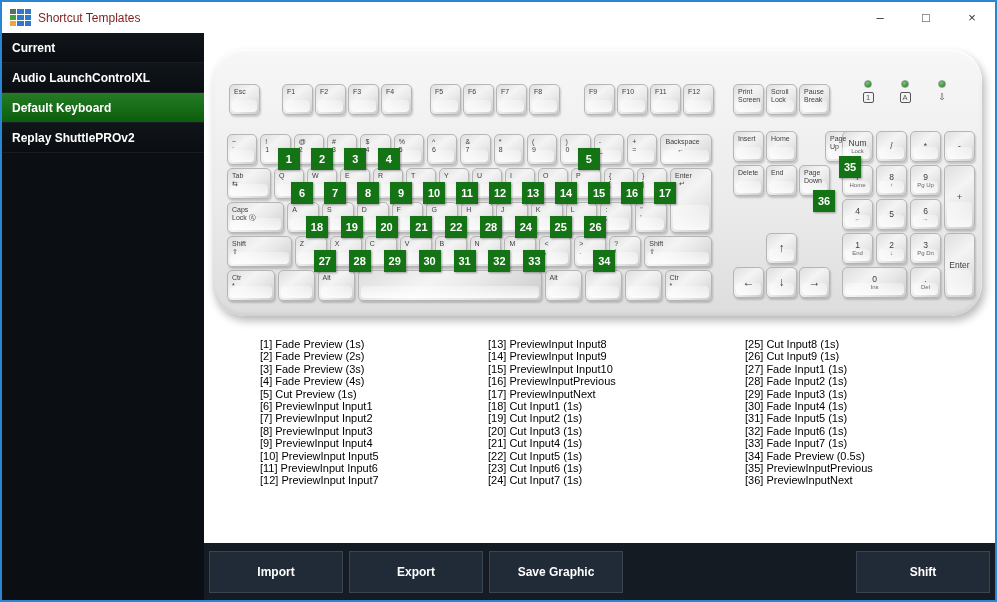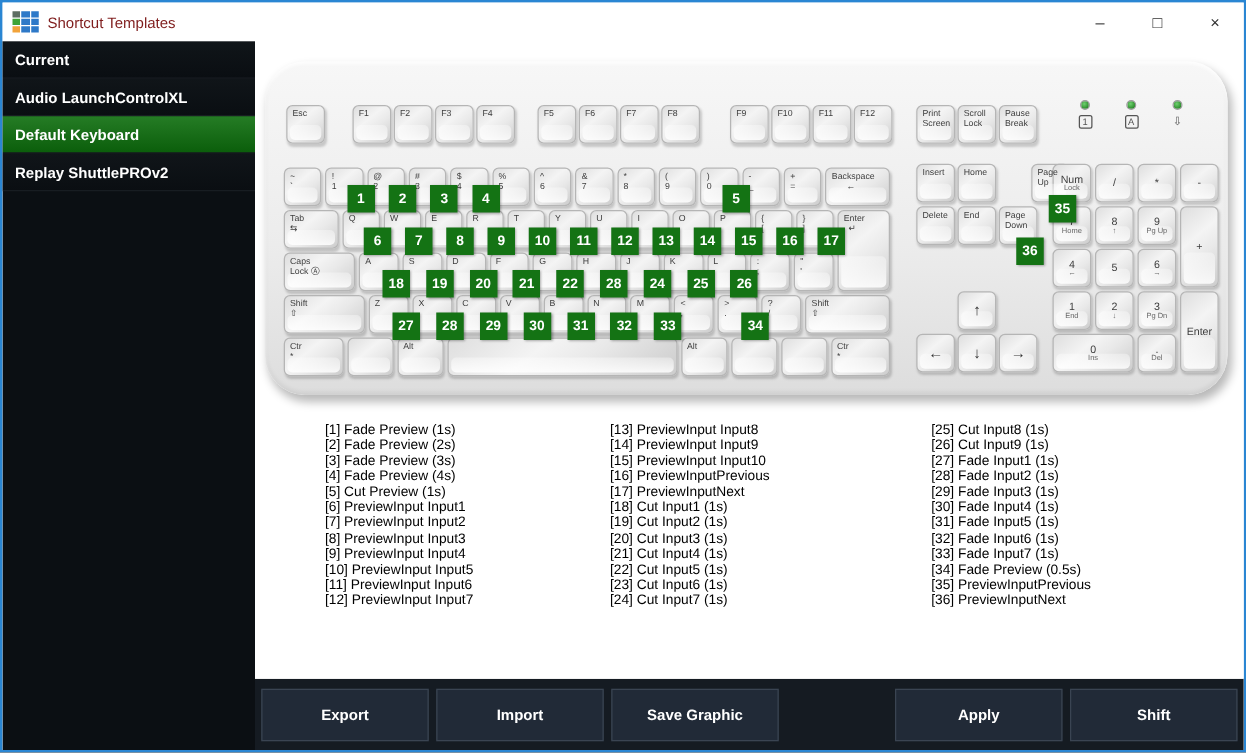--- a/index.html
+++ b/index.html
@@ -541,22 +541,21 @@
 [30] Fade Input4 (1s)
 [31] Fade Input5 (1s)
 [32] Fade Input6 (1s)
 [33] Fade Input7 (1s)
 [34] Fade Preview (0.5s)
 [35] PreviewInputPrevious
 [36] PreviewInputNext</div>
           </div>
       </div>
       <div class="footer" id="footer">
+          <button class="fbtn">Import</button>
           <button class="fbtn">Export</button>
-          <button class="fbtn">Import</button>
           <button class="fbtn">Save Graphic</button>
           <div class="fspacer"></div>
-          <button class="fbtn">Apply</button>
           <button class="fbtn">Shift</button>
         </div>
     </div>
   </div>
 </div>
 
 </body></html>

